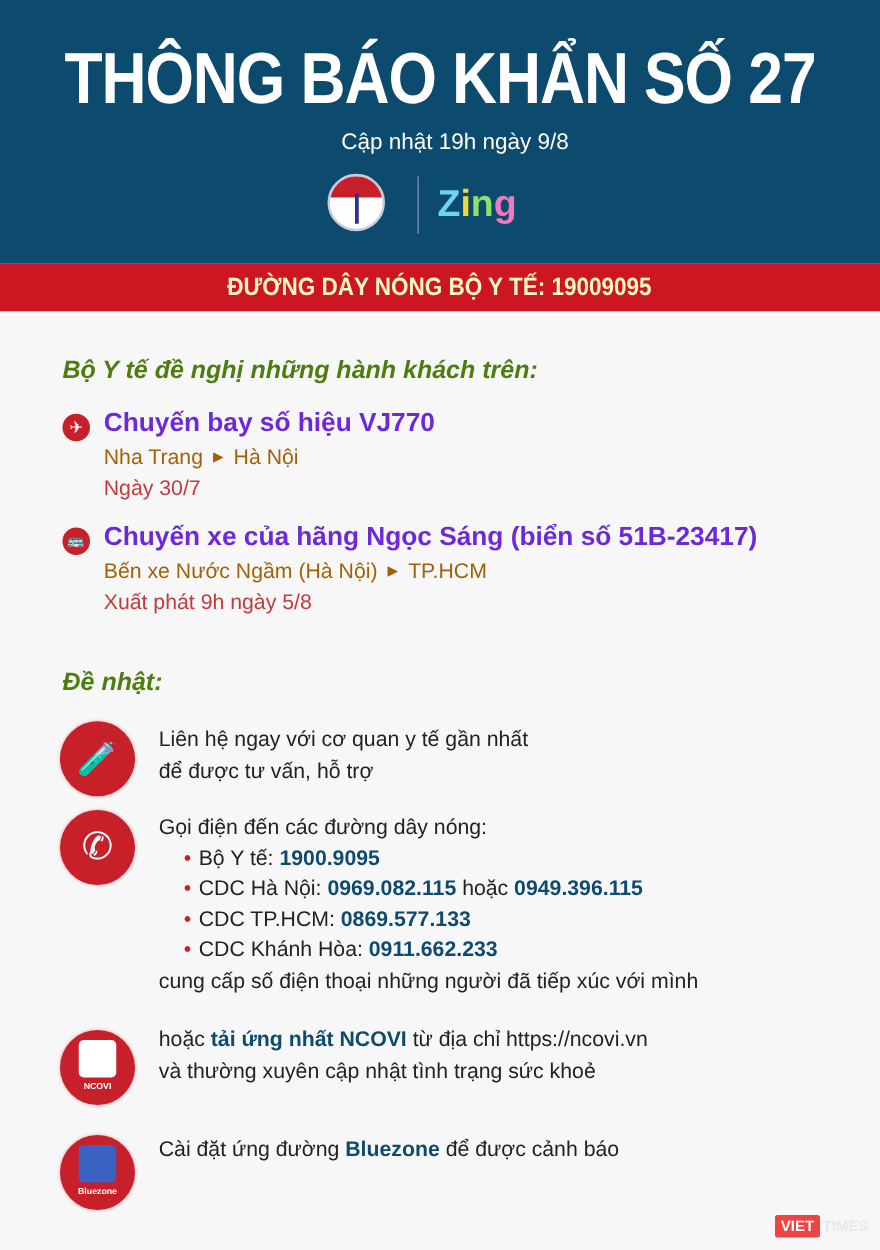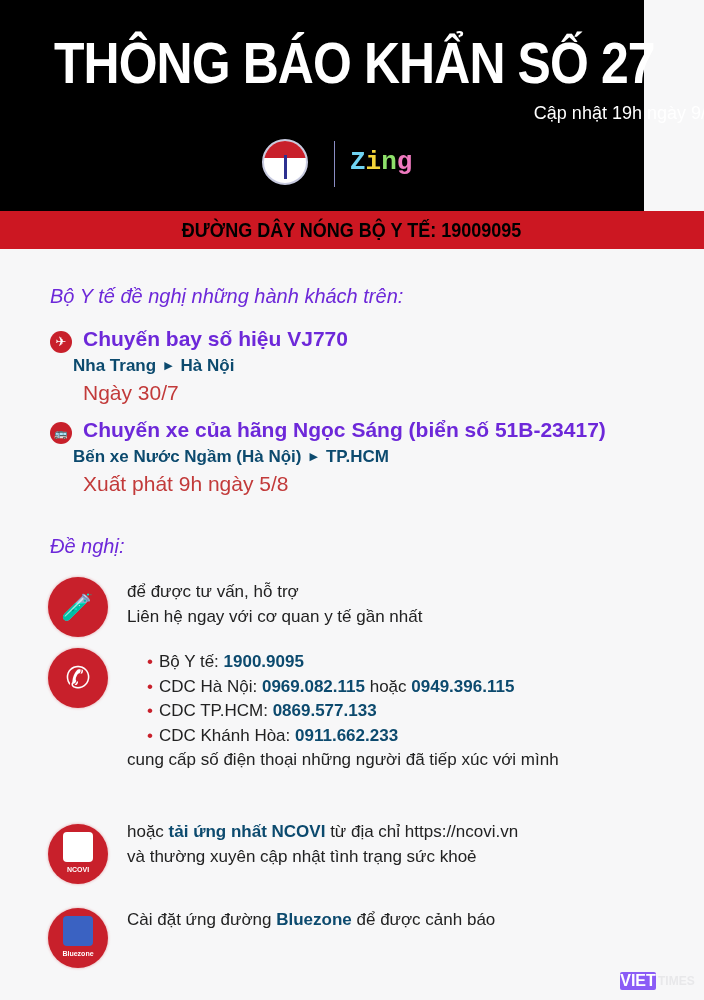--- a/index.html
+++ b/index.html
@@ -1,53 +1,53 @@
 <!DOCTYPE html>
 <html><head>
 <meta charset="utf-8">
 <style>
   * { box-sizing: border-box; margin: 0; padding: 0; }
   html, body { width: 704px; height: 1000px; overflow: hidden; }
   body { background: #f7f7f8; font-family: "Liberation Sans", "DejaVu Sans", sans-serif; color: #222; position: relative; }
 
-  .header { position: absolute; left: 0; top: 0; width: 644px; height: 211px; background: #000000; text-align: right; }
+  .header { position: absolute; left: 0; top: 0; width: 704px; height: 211px; background: #0c4a6e; text-align: center; }
   .title { position: absolute; left: 0; top: 28px; width: 704px; font-family: "Liberation Sans", sans-serif; font-weight: 700; font-size: 58px; color: #fff; letter-spacing: -1px; transform: scaleX(0.86); transform-origin: center; line-height: 70px; }
   .updated { position: absolute; left: 12px; top: 103px; width: 704px; font-size: 18px; color: #fff; }
   .logos { position: absolute; left: 262px; top: 137px; width: 180px; height: 56px; }
   .moh-logo { position: absolute; left: 0; top: 2px; width: 46px; height: 46px; border-radius: 50%; background: #fff; border: 2px solid #c8cbe0; overflow: hidden; }
   .moh-logo .cap { position: absolute; left: 0; top: 0; width: 100%; height: 40%; background: #c8202b; }
   .moh-logo .rod { position: absolute; left: 20px; top: 14px; width: 3px; height: 24px; background: #2d3190; }
   .logo-divider { position: absolute; left: 72px; top: 4px; width: 1px; height: 46px; background: #8a8dc4; }
-  .zing { position: absolute; left: 88px; top: 10px; font-weight: 700; font-size: 26px; font-family: Liberation Mono, monospace; }
+  .zing { position: absolute; left: 88px; top: 10px; font-weight: 700; font-size: 30px; font-family: Liberation Sans, sans-serif; }
   .zing span:nth-child(1){ color:#6fd3f2; } .zing span:nth-child(2){ color:#f5d63a; } .zing span:nth-child(3){ color:#8ee06a; } .zing span:nth-child(4){ color:#f07ac0; }
 
-  .hotline-band { position: absolute; left: 0; top: 211px; width: 704px; height: 38px; background: #cc1722; color: #000000; text-align: center; font-weight: 700; font-size: 20px; line-height: 38px; }
+  .hotline-band { position: absolute; left: 0; top: 211px; width: 704px; height: 38px; background: #cc1722; color: #fef9c3; text-align: center; font-weight: 700; font-size: 20px; line-height: 38px; }
   .hotline-band span { display: inline-block; transform: scaleX(0.9); }
 
-  .section-title { position: absolute; left: 50px; font-style: italic; font-weight: 400; font-size: 20px; color: #6d28d9; }
+  .section-title { position: absolute; left: 50px; font-style: italic; font-weight: 700; font-size: 20px; color: #4d7c0f; }
 
   .trip { position: absolute; left: 50px; width: 640px; }
   .trip-icon { position: absolute; left: 0; top: 4px; width: 22px; height: 22px; border-radius: 50%; background: #c8202b; color: #fff; font-size: 13px; text-align: center; line-height: 22px; }
   .trip-title { position: absolute; left: 33px; top: 0; font-weight: 700; font-size: 21px; color: #6d28d9; white-space: nowrap; }
-  .trip-route { position: absolute; left: 23px; top: 29px; font-size: 17px; color: #0c4a6e; white-space: nowrap; font-weight: bold; }
-  .trip-date { position: absolute; left: 33px; top: 54px; font-size: 21px; color: #c23a3a; white-space: nowrap; }
+  .trip-route { position: absolute; left: 33px; top: 29px; font-size: 17px; color: #a16207; white-space: nowrap; }
+  .trip-date { position: absolute; left: 33px; top: 54px; font-size: 17px; color: #c23a3a; white-space: nowrap; }
   .arrow { font-size: 11px; margin: 0 8px; position: relative; top: -2px; }
 
   .rec { position: absolute; left: 48px; width: 650px; }
   .rec-icon { position: absolute; left: 0; top: 0; width: 60px; height: 60px; border-radius: 50%; background: #c8202b; color: #fff; text-align: center; line-height: 60px; font-size: 26px; box-shadow: 0 0 3px rgba(200,32,43,0.4); }
   .rec-text { position: absolute; left: 79px; top: 0; font-size: 17px; line-height: 24.5px; color: #222; white-space: nowrap; }
   .rec-text b { font-weight: 700; color: #0c4a6e; }
   .bullets { list-style: none; padding-left: 20px; }
   .bullets li::before { content: "•"; color: #c8202b; margin-right: 6px; }
 
   .app-tile { position: absolute; left: 15px; top: 8px; width: 30px; height: 30px; border-radius: 4px; background: #fff; }
   .app-tile.blue { background: #3a62c2; }
   .app-label { position: absolute; left: 0; top: 42px; width: 60px; text-align: center; font-size: 7px; font-weight: 700; color: #fff; line-height: 8px; }
 
-  .viet-logo { position: absolute; left: 620px; top: 972px; width: 36px; height: 18px; background: #8b5cf6; color: #fff; font-weight: 700; font-size: 16px; text-align: center; line-height: 18px; border-radius: 2px; }
+  .viet-logo { position: absolute; left: 620px; top: 972px; width: 36px; height: 18px; background: #ef4444; color: #fff; font-weight: 700; font-size: 12px; text-align: center; line-height: 18px; border-radius: 2px; }
   .times-logo { position: absolute; left: 658px; top: 972px; font-weight: 700; font-size: 12px; color: #e8e8ea; line-height: 18px; }
 </style>
 </head>
 <body>
 
 <div class="header">
   <div class="title">THÔNG BÁO KHẨN SỐ 27</div>
   <div class="updated">Cập nhật 19h ngày 9/8</div>
   <div class="logos">
     <div class="moh-logo">
@@ -78,33 +78,34 @@
 
 <div class="trip" style="top:418px;">
   <div class="trip-icon" style="font-size:11px;">🚌</div>
   <div class="trip-title">Chuyến xe của hãng Ngọc Sáng (biển số 51B-23417)</div>
   <div class="trip-route">
     <span>Bến xe Nước Ngầm (Hà Nội)</span><span class="arrow">▶</span><span>TP.HCM</span>
   </div>
   <div class="trip-date">Xuất phát 9h ngày 5/8</div>
 </div>
 
-<div class="section-title" style="top:535px;">Đề nghị:</div>
+<div class="section-title" style="top:535px;">Đề nhật:</div>
 
 <div class="rec" style="top:577px;">
   <div class="rec-icon">🧪</div>
   <div class="rec-text" style="top:3px;">
+    <div>Liên hệ ngay với cơ quan y tế gần nhất</div>
     <div>để được tư vấn, hỗ trợ</div>
-    <div>Liên hệ ngay với cơ quan y tế gần nhất</div>
   </div>
 </div>
 
 <div class="rec" style="top:648px;">
   <div class="rec-icon" style="font-size:30px;">✆</div>
   <div class="rec-text" style="top:2px;">
+    <div>Gọi điện đến các đường dây nóng:</div>
     <ul class="bullets">
       <li><span>Bộ Y tế: </span><b>1900.9095</b></li>
       <li><span>CDC Hà Nội: </span><b>0969.082.115</b><span> hoặc </span><b>0949.396.115</b></li>
       <li><span>CDC TP.HCM: </span><b>0869.577.133</b></li>
       <li><span>CDC Khánh Hòa: </span><b>0911.662.233</b></li>
     </ul>
     <div>cung cấp số điện thoại những người đã tiếp xúc với mình</div>
   </div>
 </div>
 

